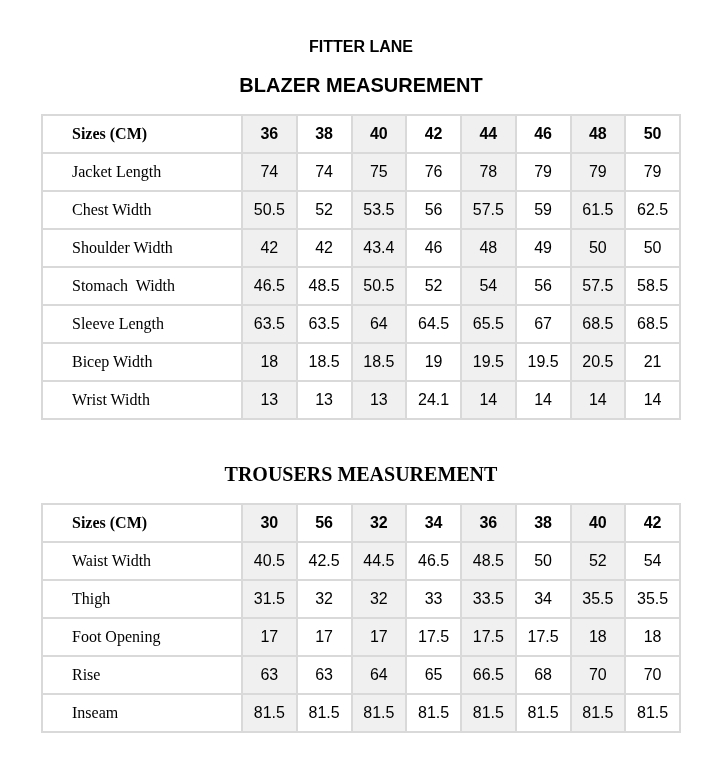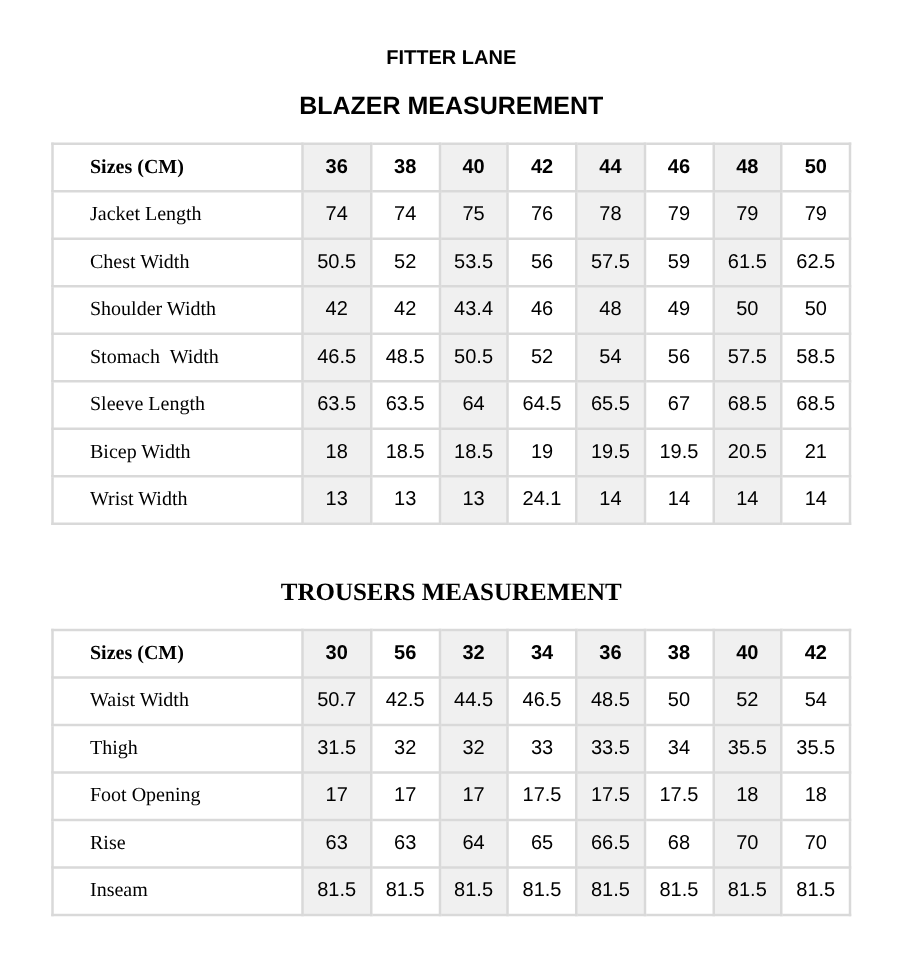--- a/index.html
+++ b/index.html
@@ -171,21 +171,21 @@
             <th class="num">34</th>
             <th class="num shade">36</th>
             <th class="num">38</th>
             <th class="num shade">40</th>
             <th class="num">42</th>
           </tr>
         </thead>
         <tbody>
           <tr>
             <td class="label">Waist Width</td>
-            <td class="num shade">50.7</td>
+            <td class="num shade">40.5</td>
             <td class="num">42.5</td>
             <td class="num shade">44.5</td>
             <td class="num">46.5</td>
             <td class="num shade">48.5</td>
             <td class="num">50</td>
             <td class="num shade">52</td>
             <td class="num">54</td>
           </tr>
           <tr>
             <td class="label">Thigh</td>

